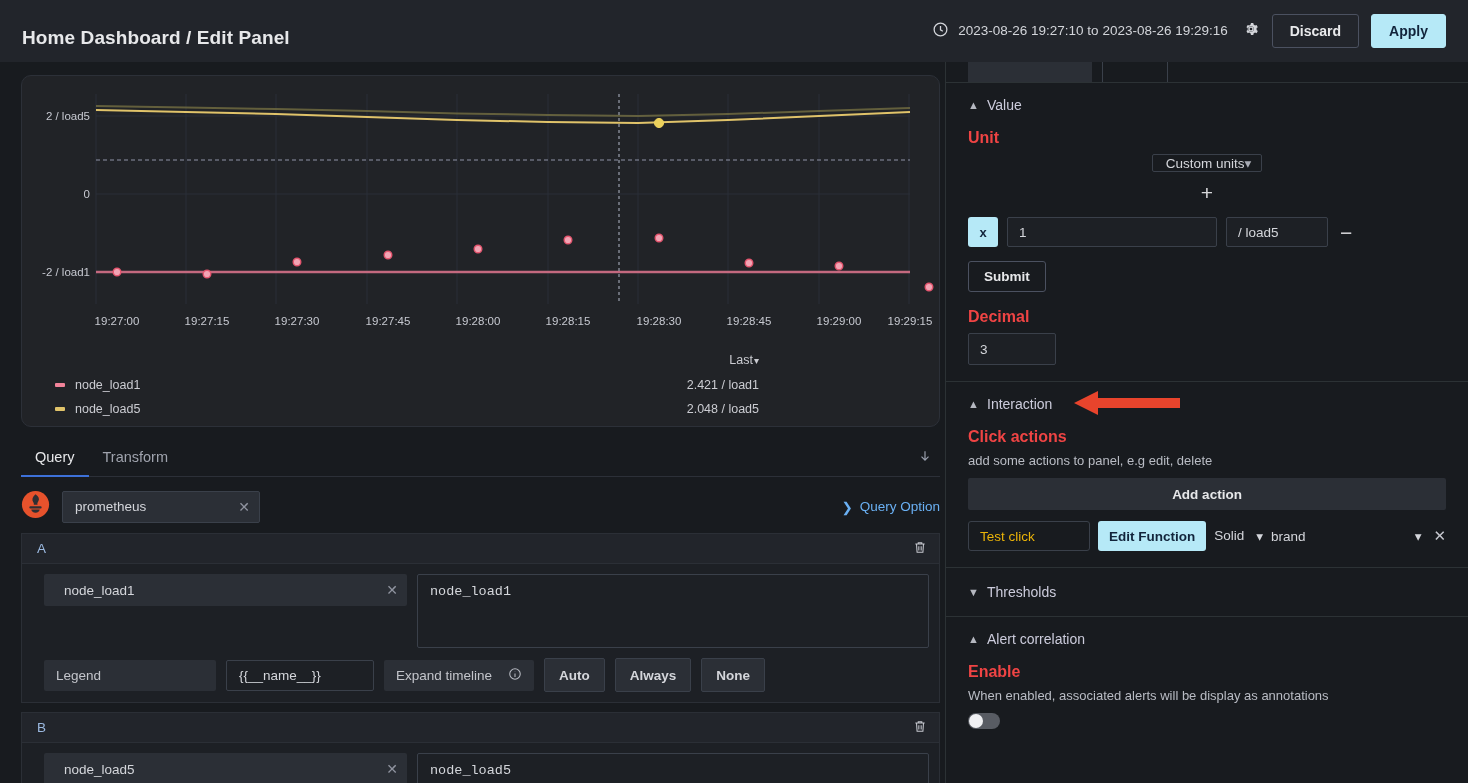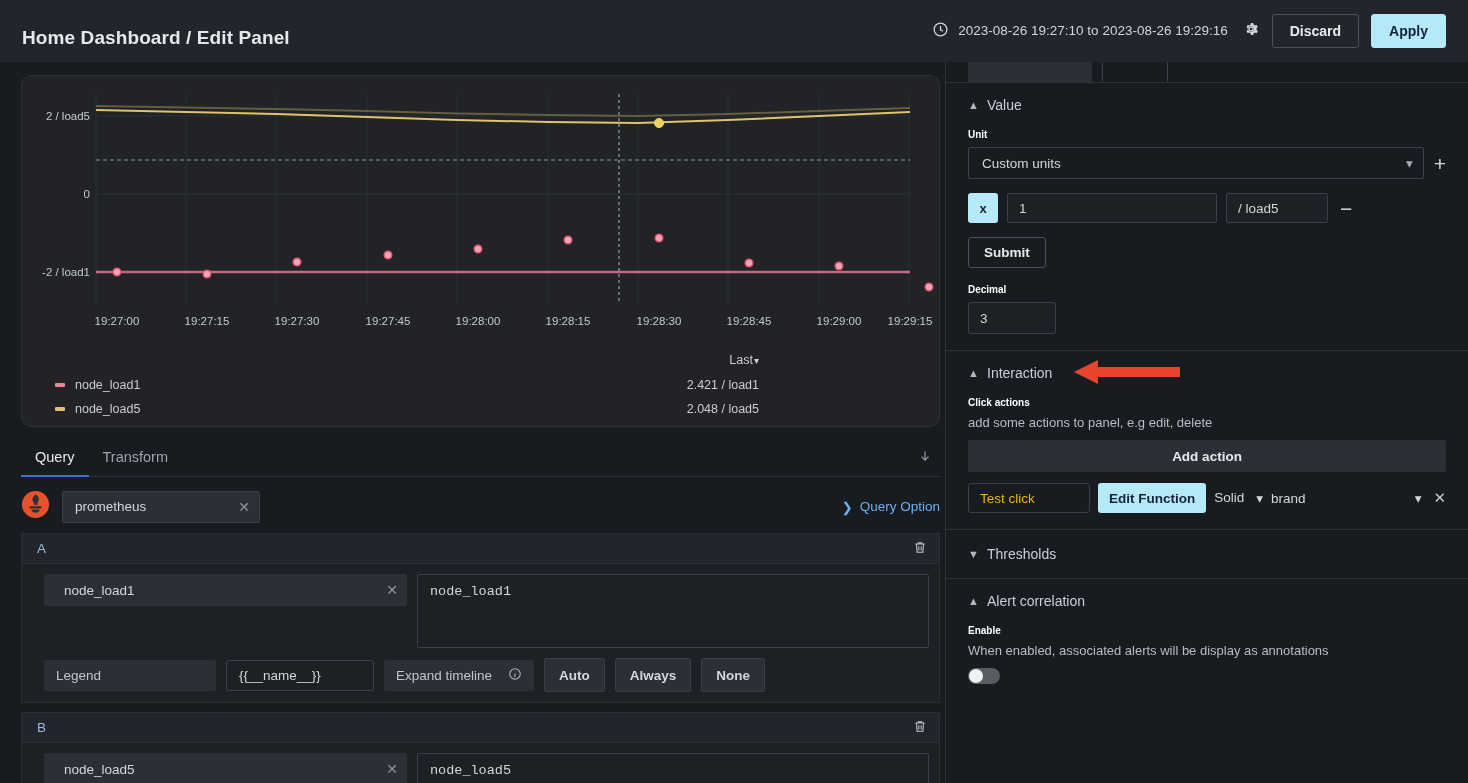--- a/index.html
+++ b/index.html
@@ -195,25 +195,25 @@
   .opt-cut .c1 { width: 124px; height: 28px; background: #2b2f36; border-radius: 2px; }
   .opt-cut .c2 { width: 66px; height: 28px; border: 1px solid #3a404a; border-radius: 2px; }
   .sec { border-top: 1px solid #2c3235; padding: 14px 22px 16px 22px; }
   .sec-head {
     display: flex; align-items: center; gap: 10px;
     font-size: 14px; color: #ccccdc; cursor: pointer;
     position: relative;
   }
   .caret { font-size: 11px; color: #b5b8c0; width: 9px; display:inline-block;}
   .fld-label {
-    font-size: 10px; font-weight: 700; color: #ffffff;
+    font-size: 16px; font-weight: 700; color: #ef4444;
     margin: 16px 0 7px 0;
   }
   .fld-desc { font-size: 13px; color: #b9bcc4; margin-bottom: 10px; }
-  .unit-row { display: flex; align-items: center; gap: 10px; }
+  .unit-row { display: flex; align-items: center; gap: 10px; flex-direction: column; }
   .select-box {
     flex: 1; height: 32px;
     background: transparent; border: 1px solid #3a404a; border-radius: 2px;
     display: flex; align-items: center; padding: 0 10px 0 13px;
     font-size: 13.5px; color: #d4d6db; cursor: pointer;
   }
   .select-box .chev { margin-left: auto; color: #a7aab3; }
   .plus-btn { font-size: 21px; color: #d6d7da; cursor: pointer; line-height: 1; }
   .minus-btn { font-size: 21px; color: #d6d7da; cursor: pointer; line-height: 1; padding: 0 3px;}
   .cu-row { display: flex; align-items: center; gap: 9px; margin-top: 14px; }

